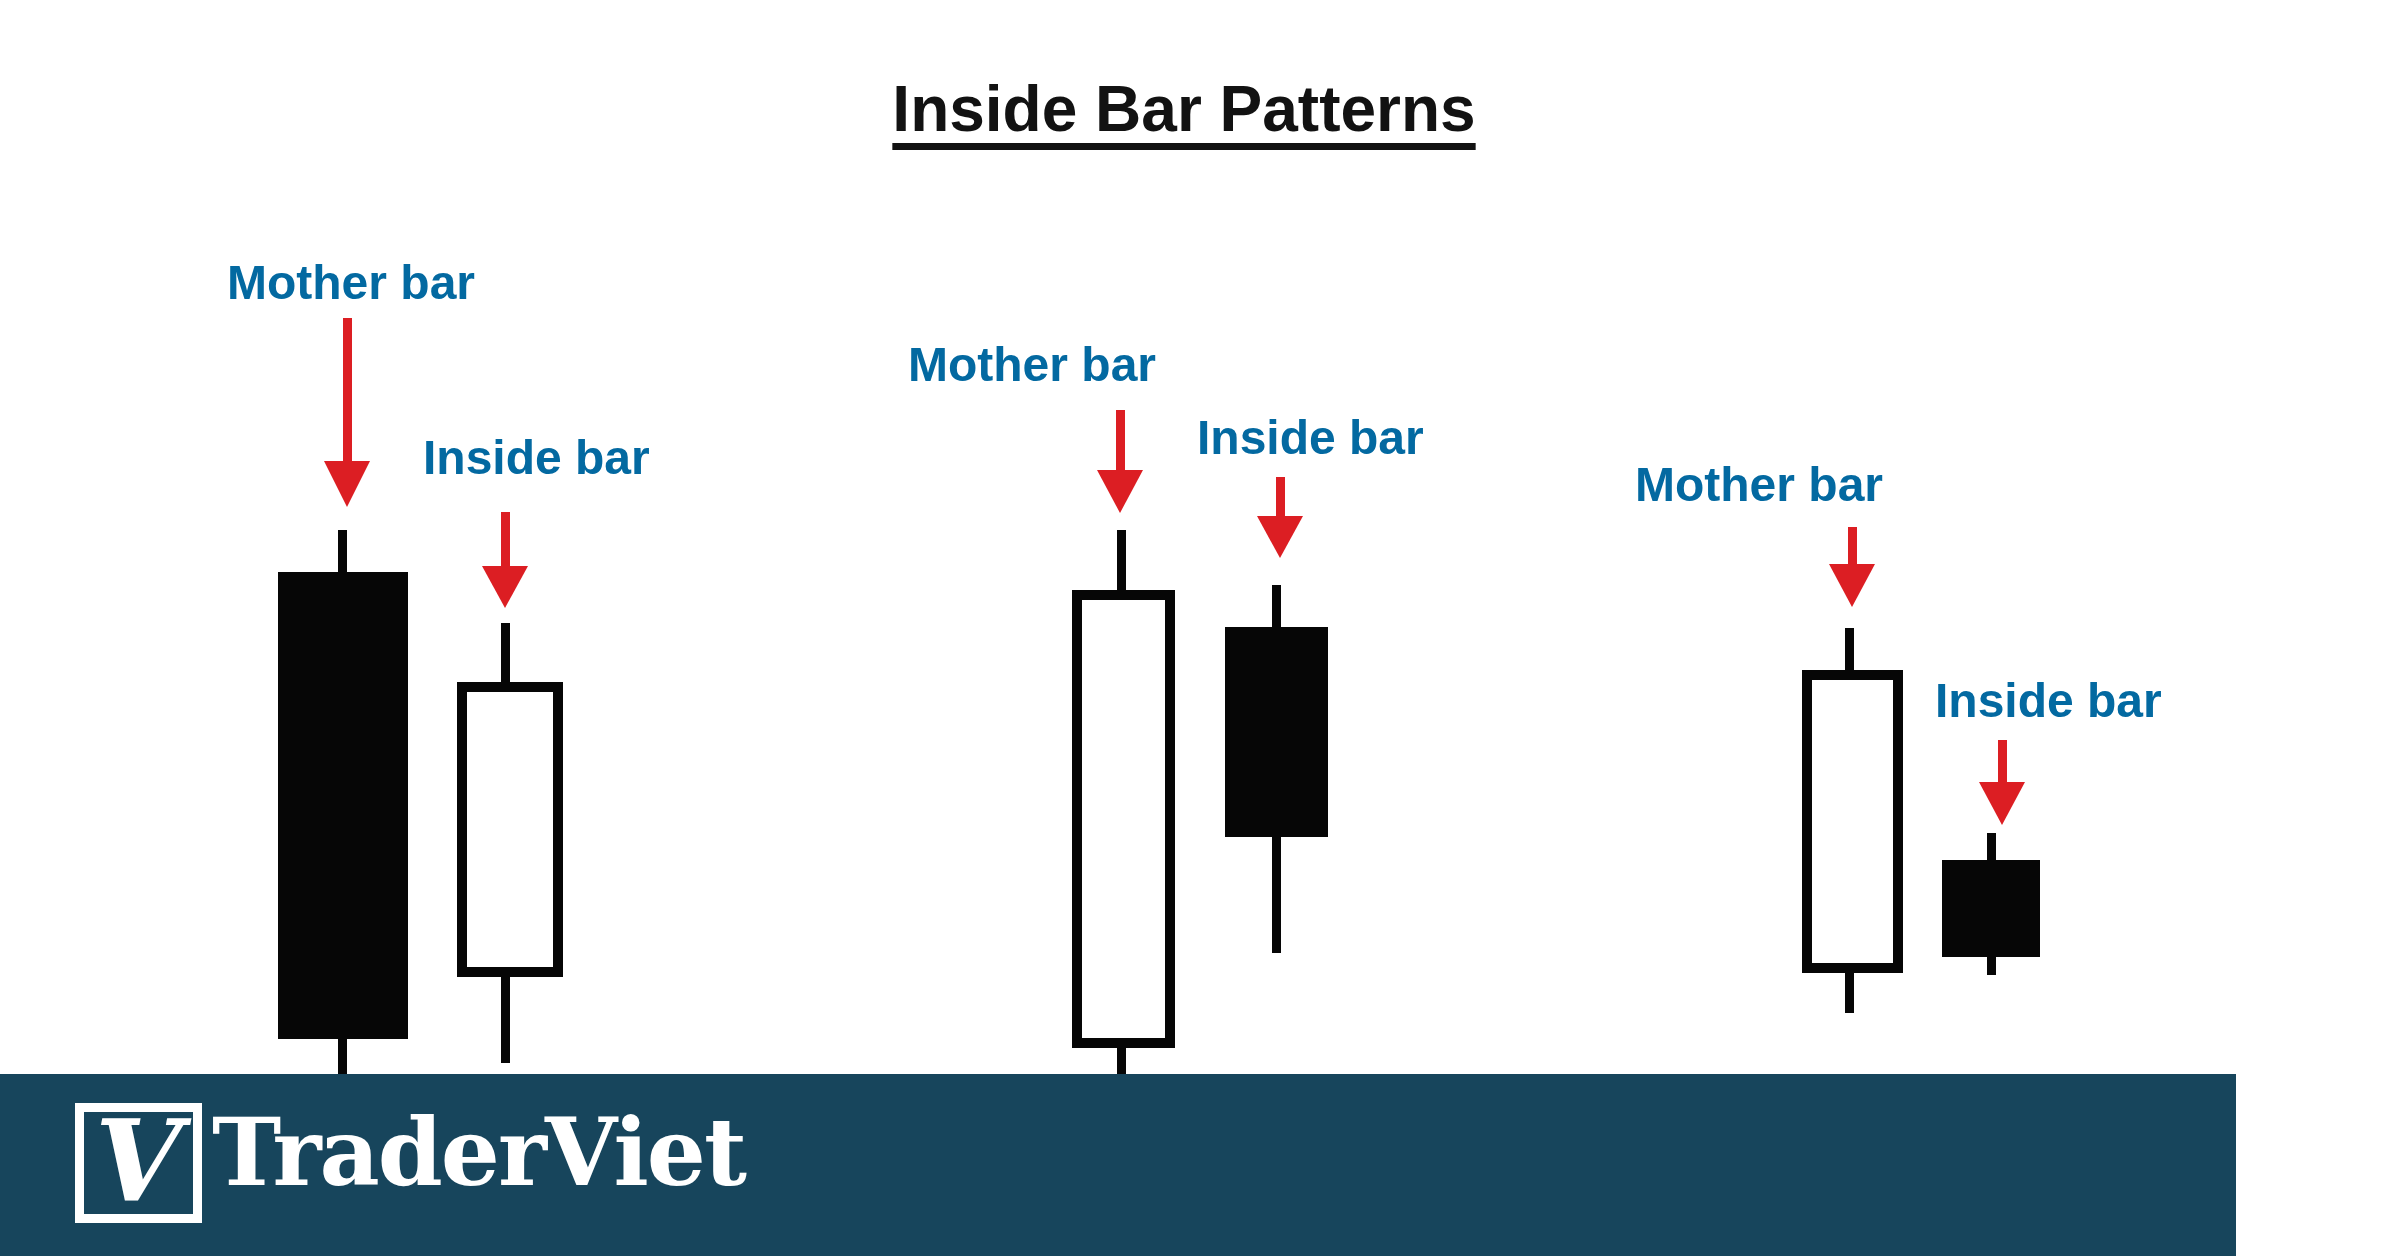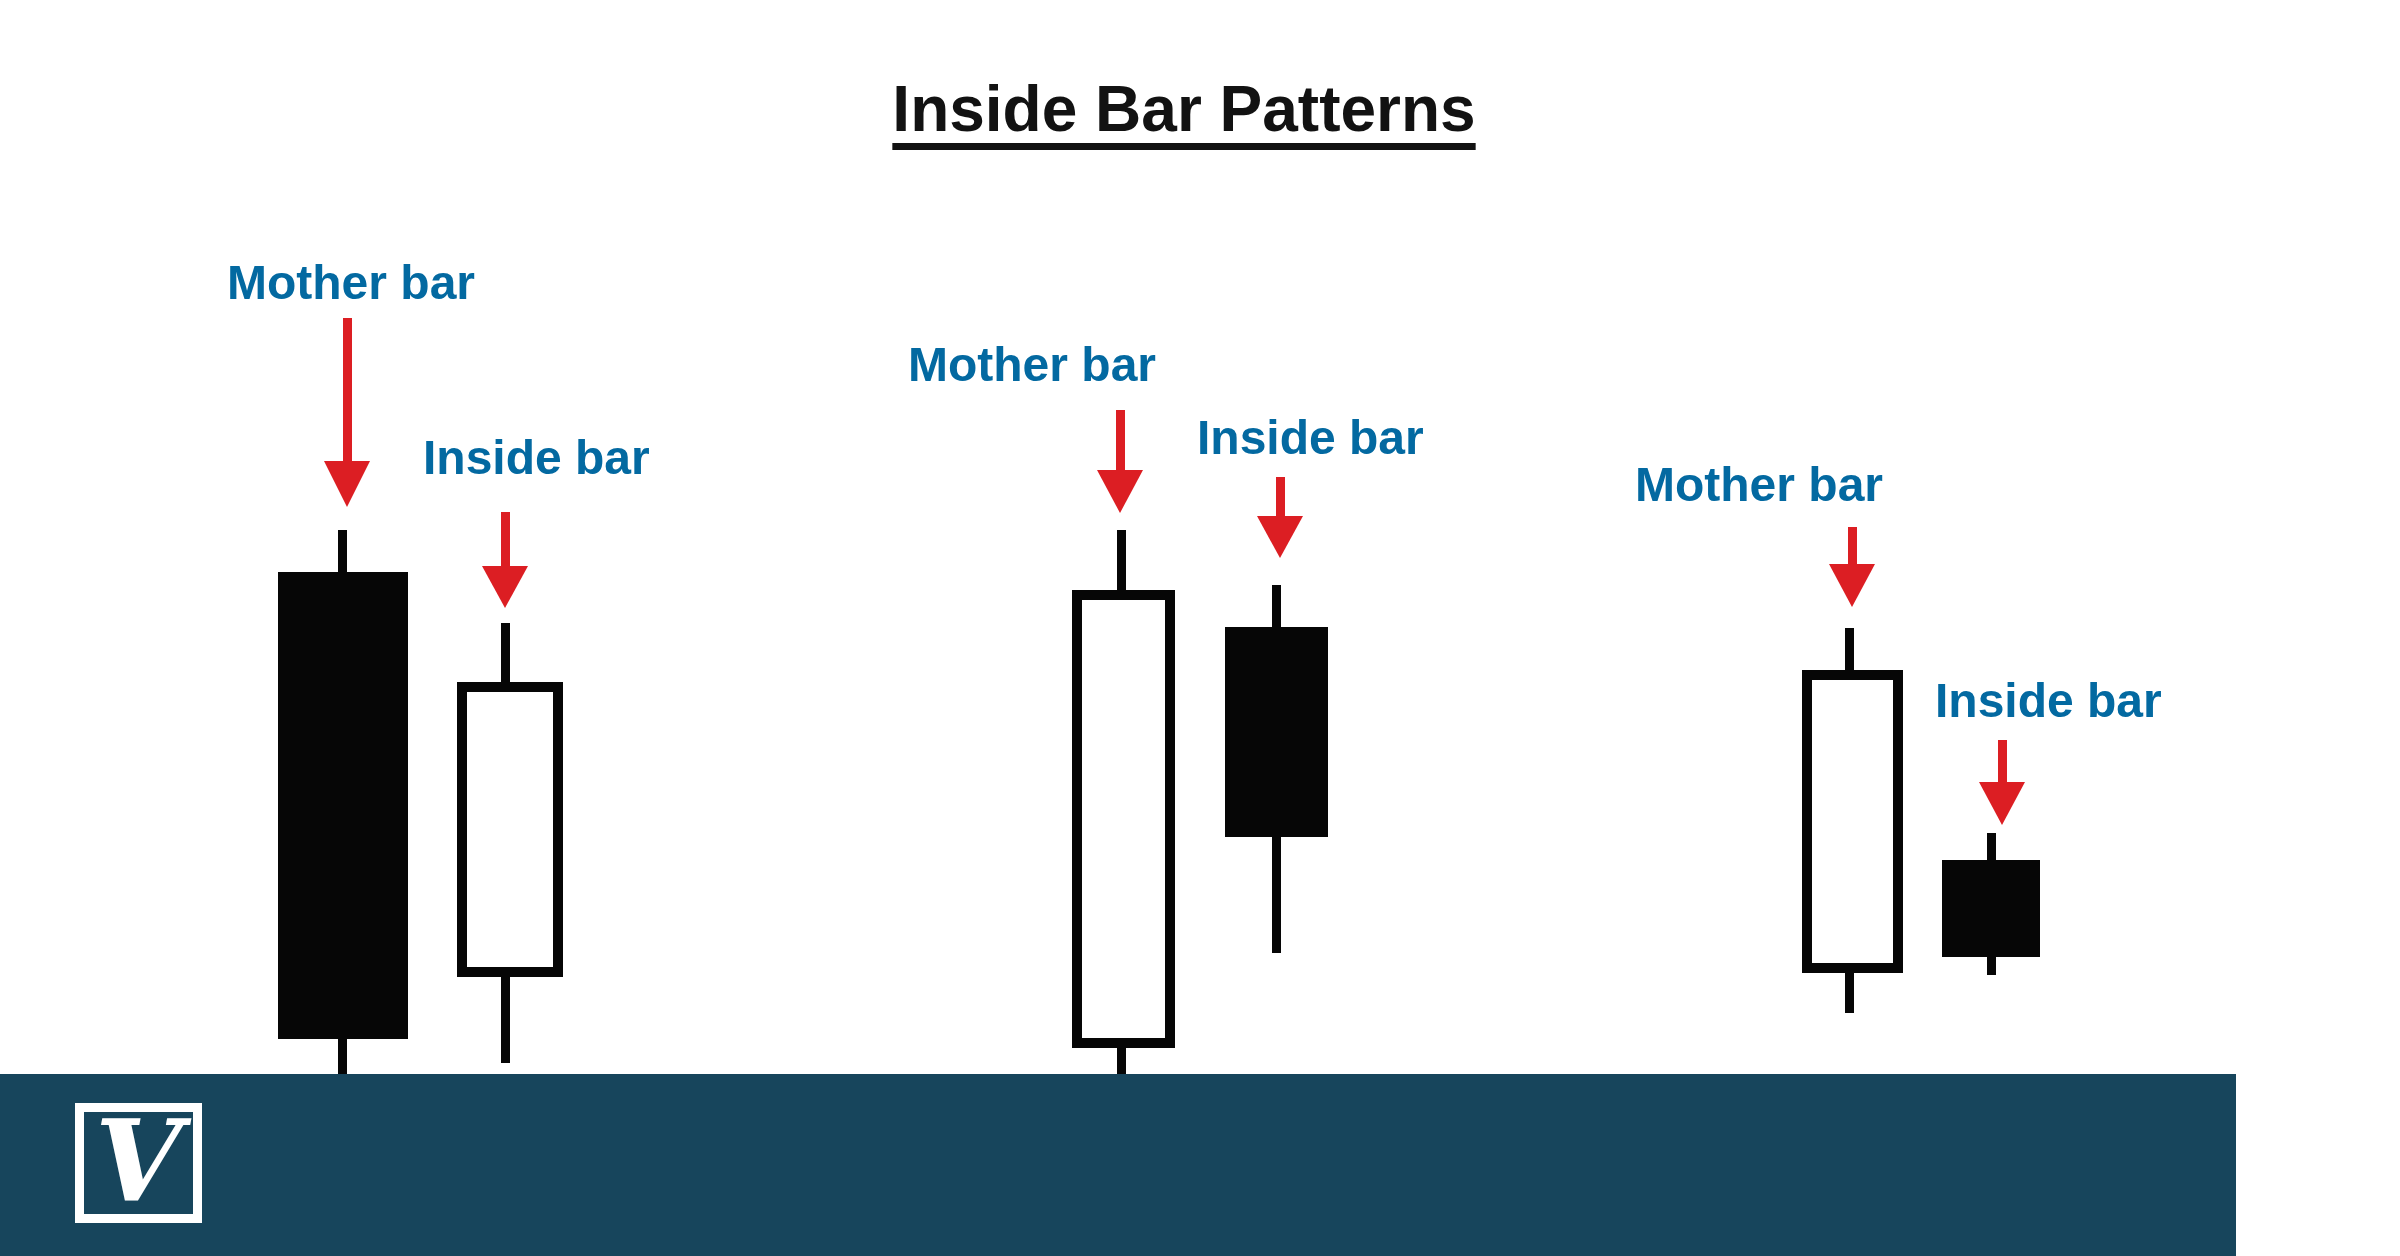--- a/index.html
+++ b/index.html
@@ -171,15 +171,16 @@
       <div class="wick g3i-wick-top"></div>
       <div class="body-filled g3i-body"></div>
       <div class="wick g3i-wick-bot"></div>
     </div>
   </div>
 
   <div class="footer">
     <div class="logo-box">
       <div class="logo-v">V</div>
     </div>
+    <div class="brand">TraderViet</div>
   </div>
 
 </div>
 
 </body></html>

